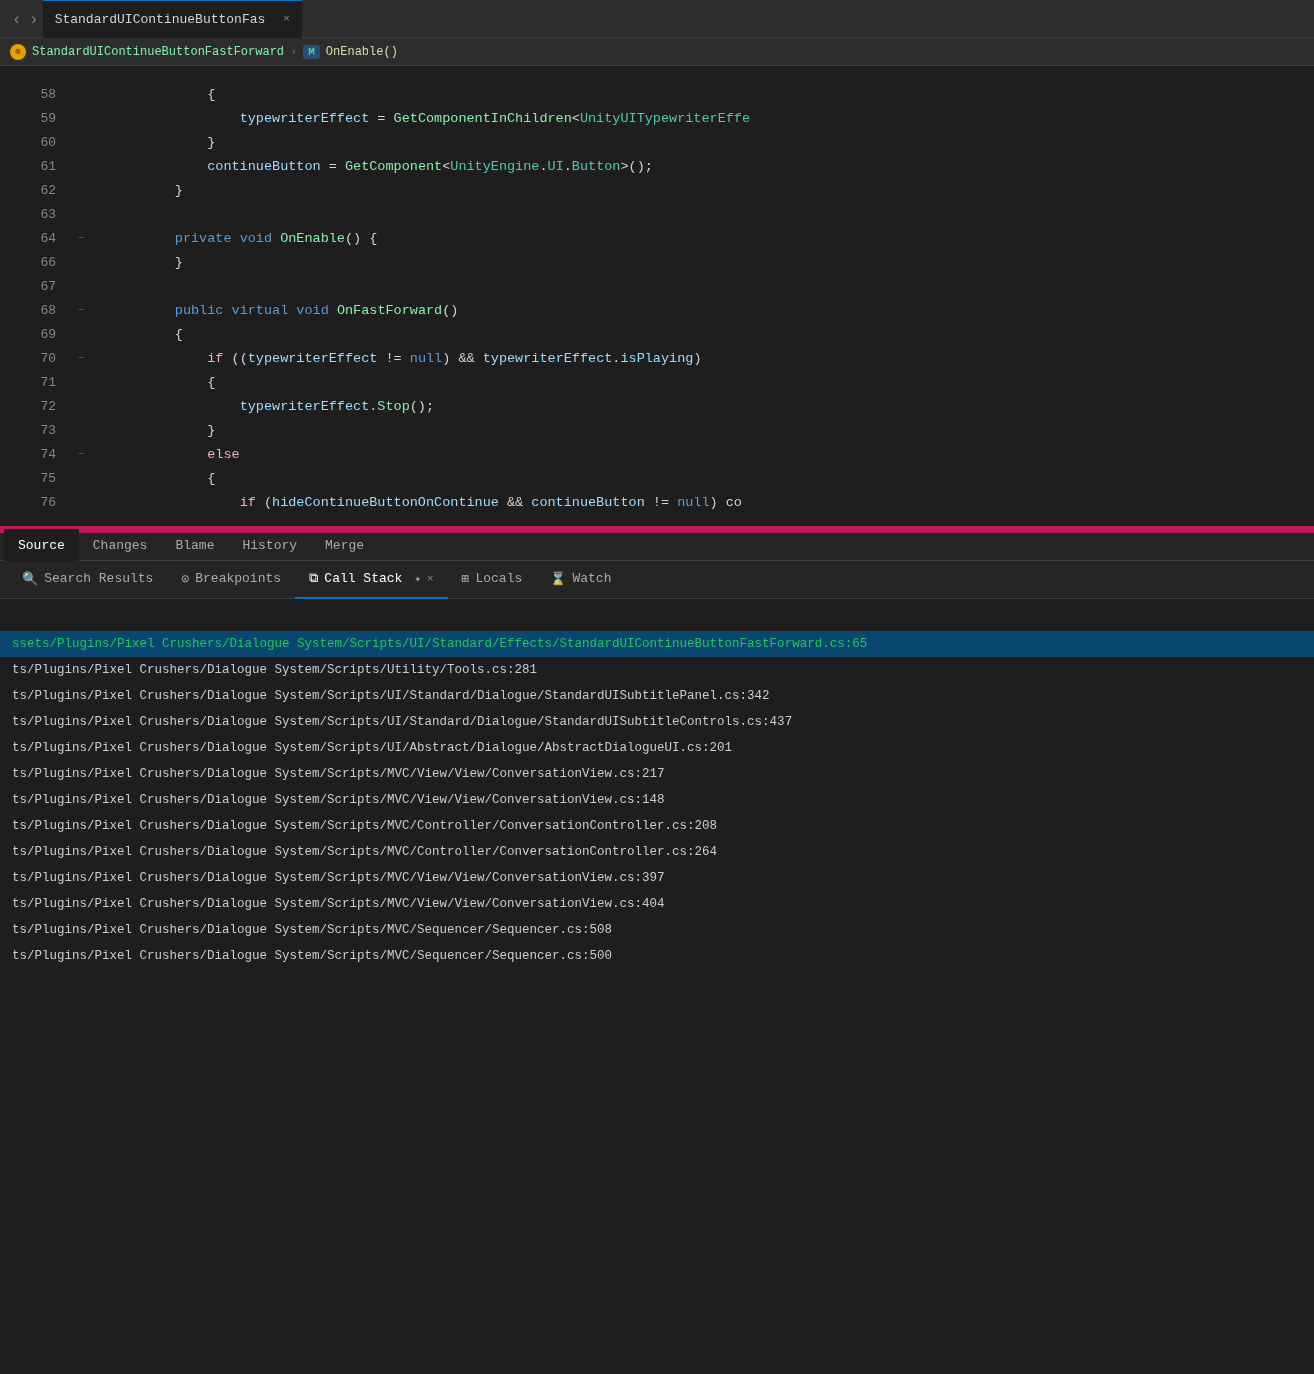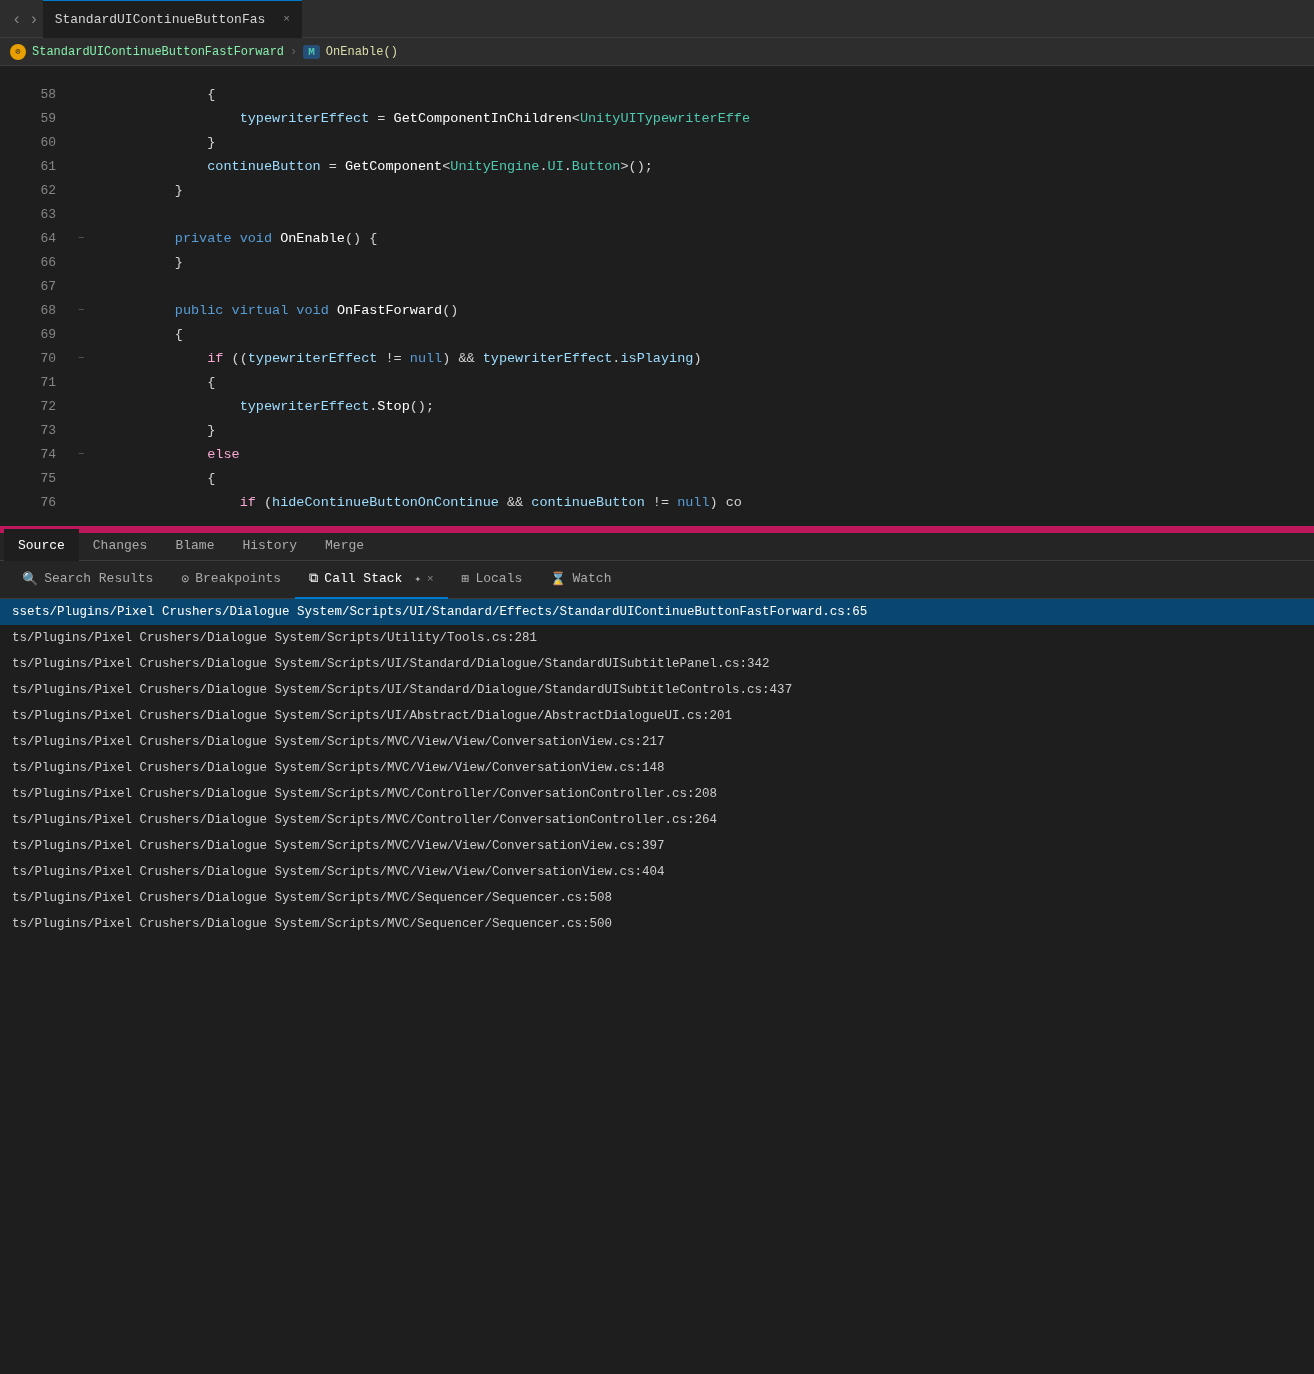--- a/index.html
+++ b/index.html
@@ -131,21 +131,21 @@
     }
     .code-content {
       flex: 1;
       white-space: pre;
       font-size: 13.5px;
     }
 
     
     .kw { color: #569cd6; } 
     .kw2 { color: #f9a8d4; } 
-    .method { color: #ffffff; } 
+    .method { color: #86efac; } 
     .str { color: #ce9178; }
     .punct { color: #d4d4d4; }
     .prop { color: #9cdcfe; }
     .var { color: #9cdcfe; }
     .cls { color: #4ec9b0; }
     .op { color: #d4d4d4; }
     .null-kw { color: #569cd6; }
 
     
     .bottom-tab-bar {
@@ -218,22 +218,23 @@
       align-items: center;
       height: 26px;
       padding: 0 12px;
       font-size: 12.5px;
       color: #ccc;
       cursor: pointer;
       white-space: nowrap;
       overflow: hidden;
     }
     .result-item.first-item {
-      color: #ffffff;
+      color: #22c55e;
       background: #094771;
+      margin-top: 32px;
     }
 
     .panel-bottom {
       display: flex;
       flex-direction: column;
       height: 836px;
       background: #1e1e1e;
     }
   </style>
 </head>

